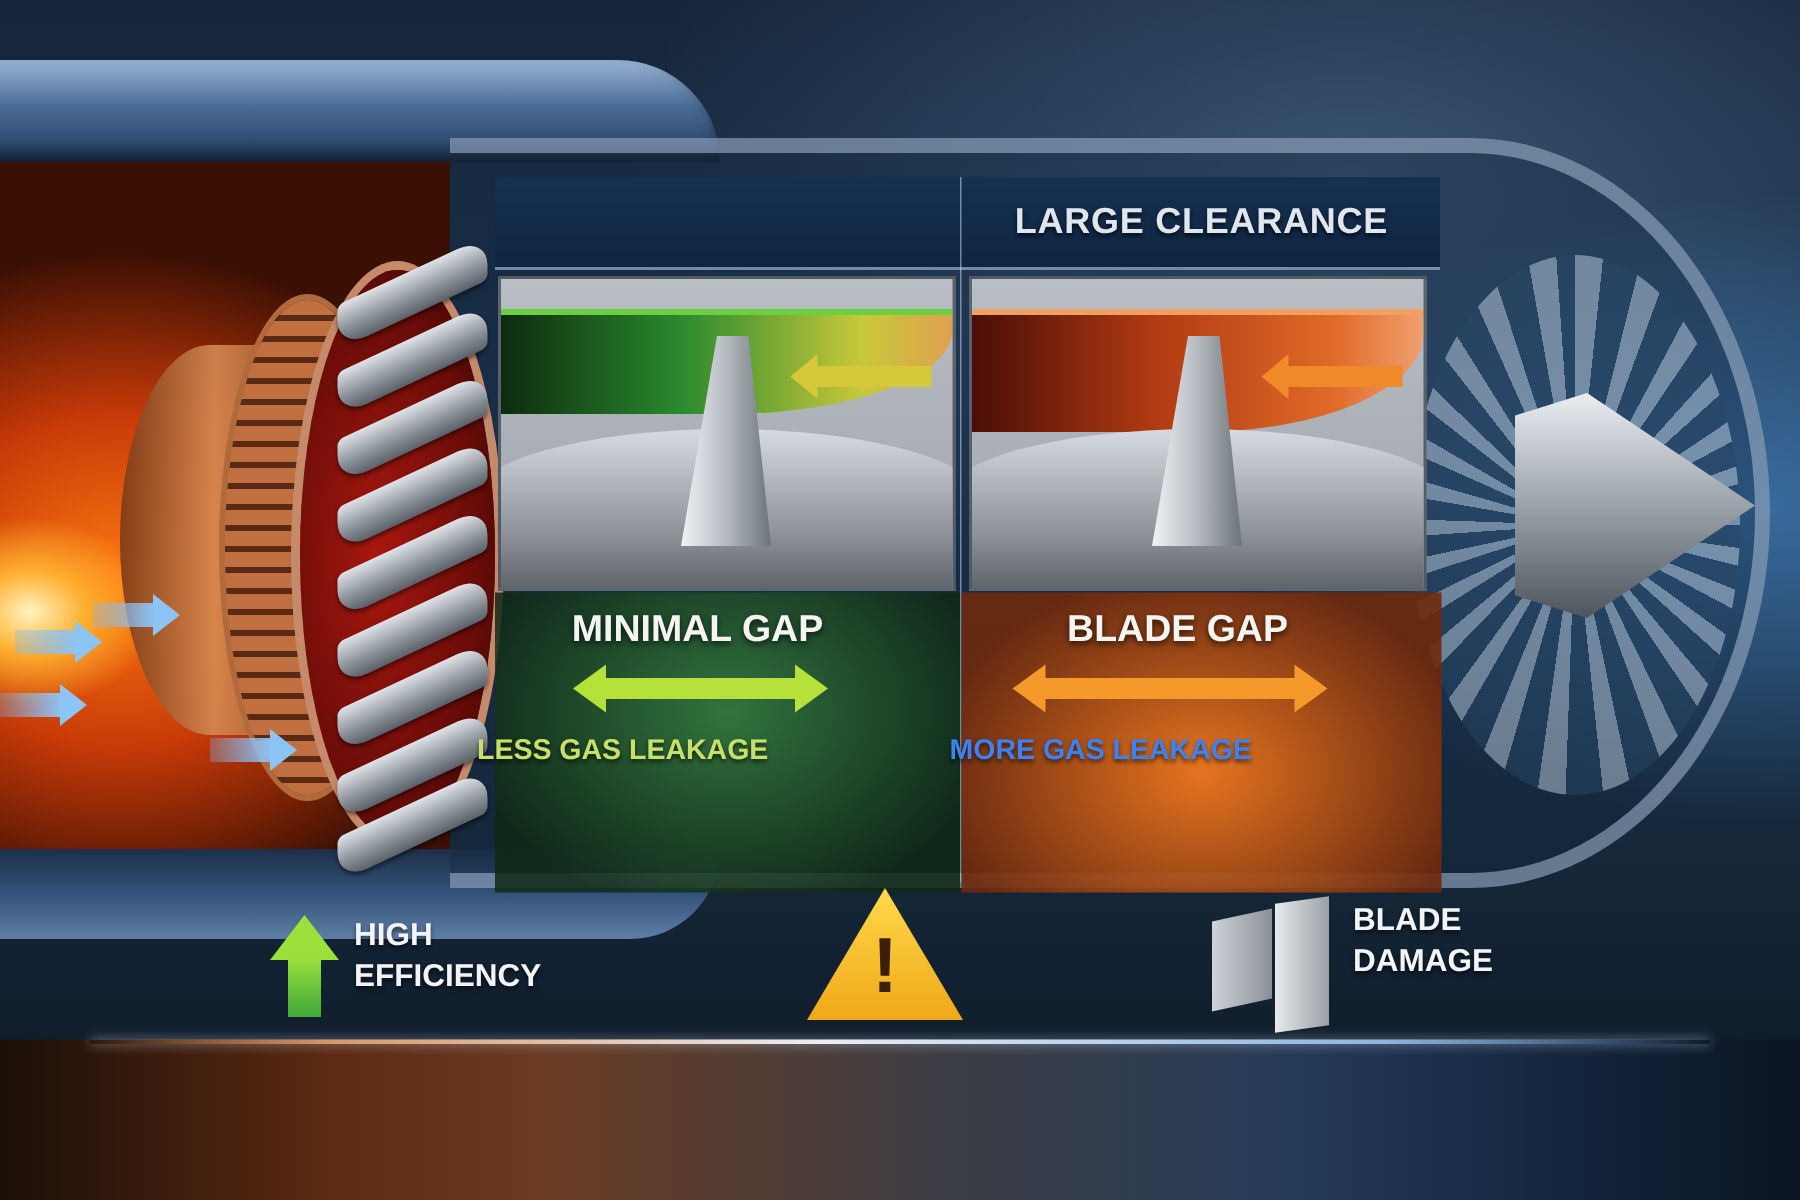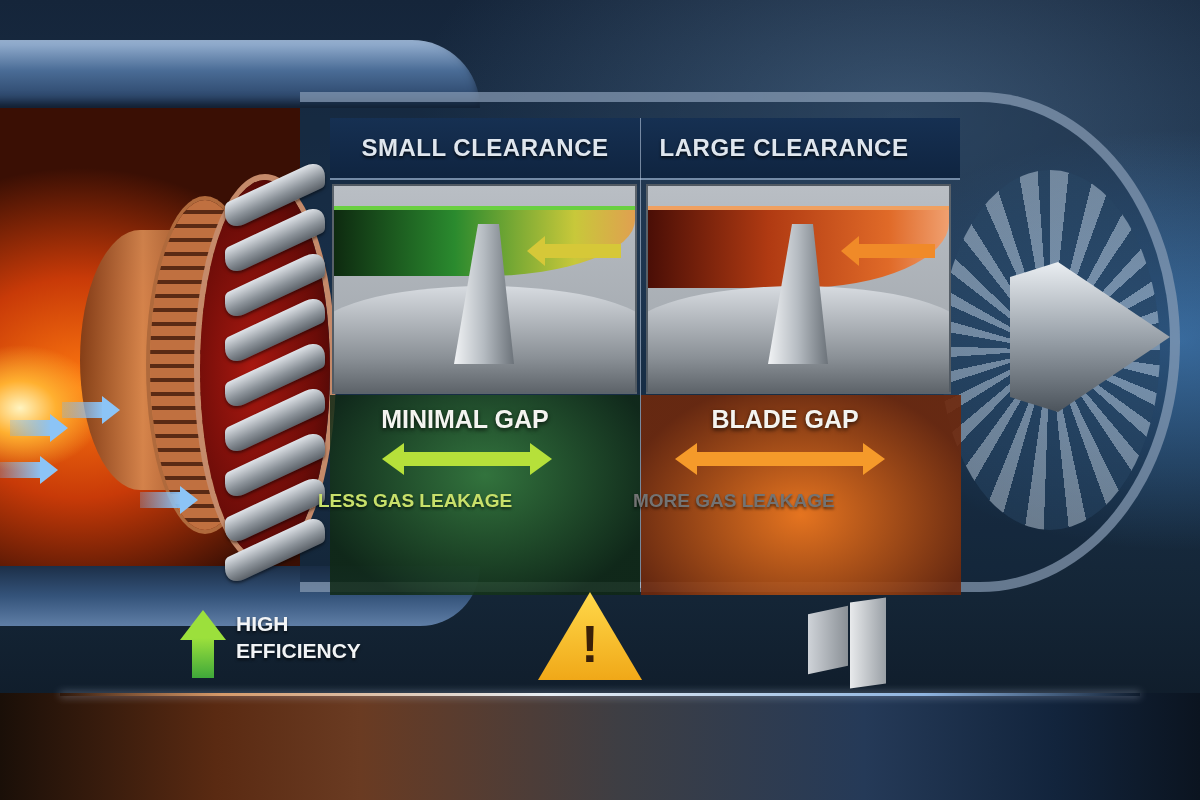--- a/index.html
+++ b/index.html
@@ -266,22 +266,21 @@
 
 <div class="air-arrow" style="left:10px; top:420px"></div>
 <div class="air-arrow" style="left:62px; top:402px"></div>
 <div class="air-arrow" style="left:0px; top:462px"></div>
 <div class="air-arrow" style="left:140px; top:492px"></div>
 
 <div class="fan"></div>
 <div class="nose"></div>
 
 <div class="header-band">
-  <div class="header-title" style="left:0">SMALL CLEARANCE</div>
-  <div class="header-title" style="left:299px">LARGE CLEARANCE</div>
+  <div class="header-title" style="left:316px">LARGE CLEARANCE</div>
 </div>
 <div class="divider"></div>
 
 <div class="panel panel-left">
   <div class="flow-band"></div>
   <div class="hub"></div>
   <div class="airfoil"></div>
   <div class="leak-arrow">
       <span></span>
     </div>
@@ -301,34 +300,36 @@
 <div class="gap-title" style="left:315px">MINIMAL GAP</div>
 <div class="gap-arrow green">
     <span class="shaft"></span>
   </div>
 <div class="gap-sub" style="left:318px; color:#c8e06a">LESS GAS LEAKAGE</div>
 
 <div class="gap-title" style="left:635px">BLADE GAP</div>
 <div class="gap-arrow orange">
     <span class="shaft"></span>
   </div>
-<div class="gap-sub" style="left:633px; color:#737373">MORE GAS LEAKAGE</div>
+<div class="gap-sub" style="left:633px; color:#3b82f6">MORE GAS LEAKAGE</div>
 
 <div class="legend-item" style="left:180px; top:610px">
   <div class="up-arrow-icon">
       <div class="head"></div>
       <div class="stem"></div>
     </div>
   <div class="legend-text">HIGH
 EFFICIENCY</div>
 </div>
 <div class="legend-item" style="left:538px; top:592px">
   <div class="warning-icon">
       <div class="tri"></div>
       <div class="bang">!</div>
     </div>
 </div>
 <div class="legend-item" style="left:808px; top:600px">
   <div class="broken-blade-icon">
       <div class="b1"></div>
       <div class="b2"></div>
     </div>
+  <div class="legend-text">BLADE
+DAMAGE</div>
 </div>
 
 </body></html>

